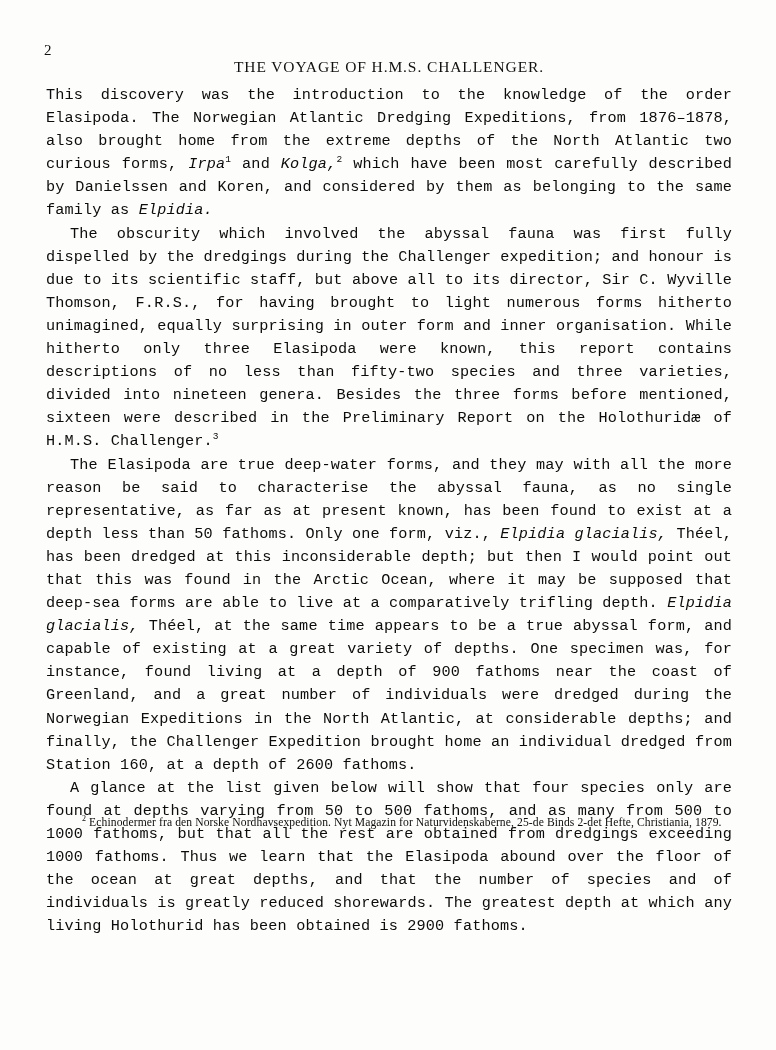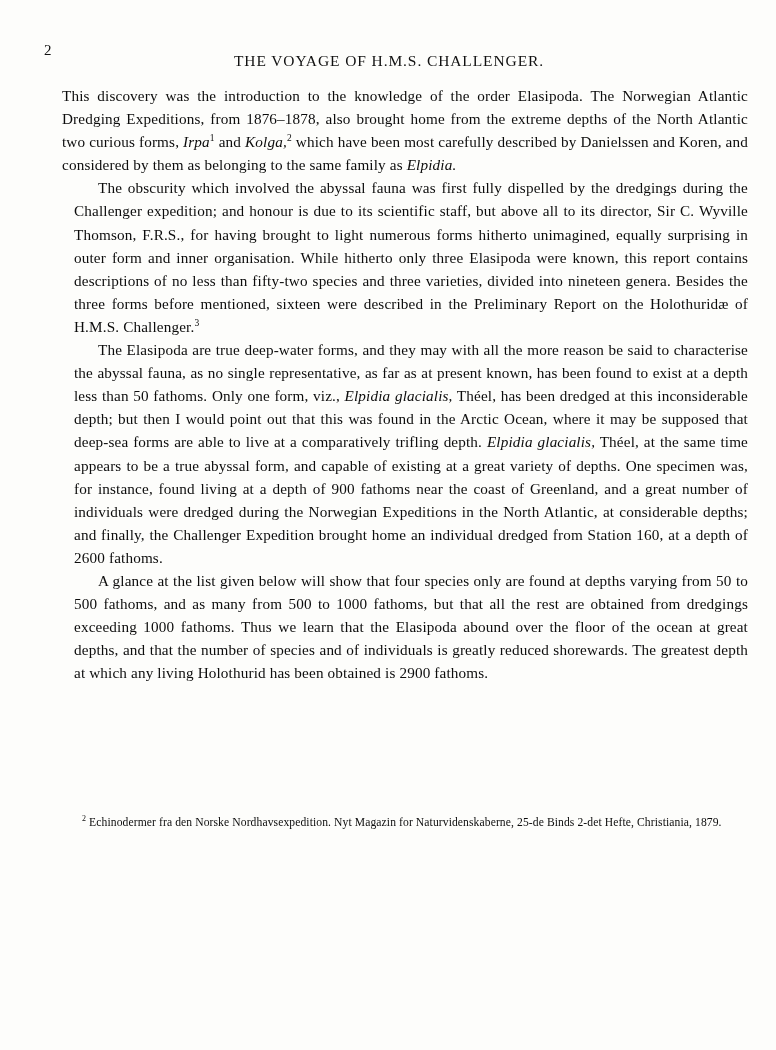--- a/index.html
+++ b/index.html
@@ -33,46 +33,46 @@
     position: absolute;
     left: 0;
     top: 0;
     font-size: 15px;
     font-family: "Liberation Serif", serif;
     color: #111;
   }
   .running-head {
     position: absolute;
     left: 0;
-    top: 10px;
+    top: 16px;
     width: 690px;
     text-align: center;
     font-size: 15.5px;
     letter-spacing: 0.9px;
     color: #111;
     font-family: "Liberation Serif", serif;
   }
   .body-text {
     position: absolute;
-    left: 62px;
+    left: 46px;
     top: 84px;
     width: 686px;
+    font-family: Liberation Mono, monospace;
   }
   .para {
     margin: 0 0 0 0;
     font-size: 15.2px;
     line-height: 23.1px;
     text-align: justify;
     text-justify: inter-word;
     color: #0c0c0c;
     letter-spacing: 0.15px;
   }
   .para + .para {
     margin-top: 0px;
-    margin-left: 12px;
   }
   .indent {
     text-indent: 24px;
   }
   .it { font-style: italic; }
   sup {
     font-size: 9.5px;
     vertical-align: super;
     line-height: 0;
   }

